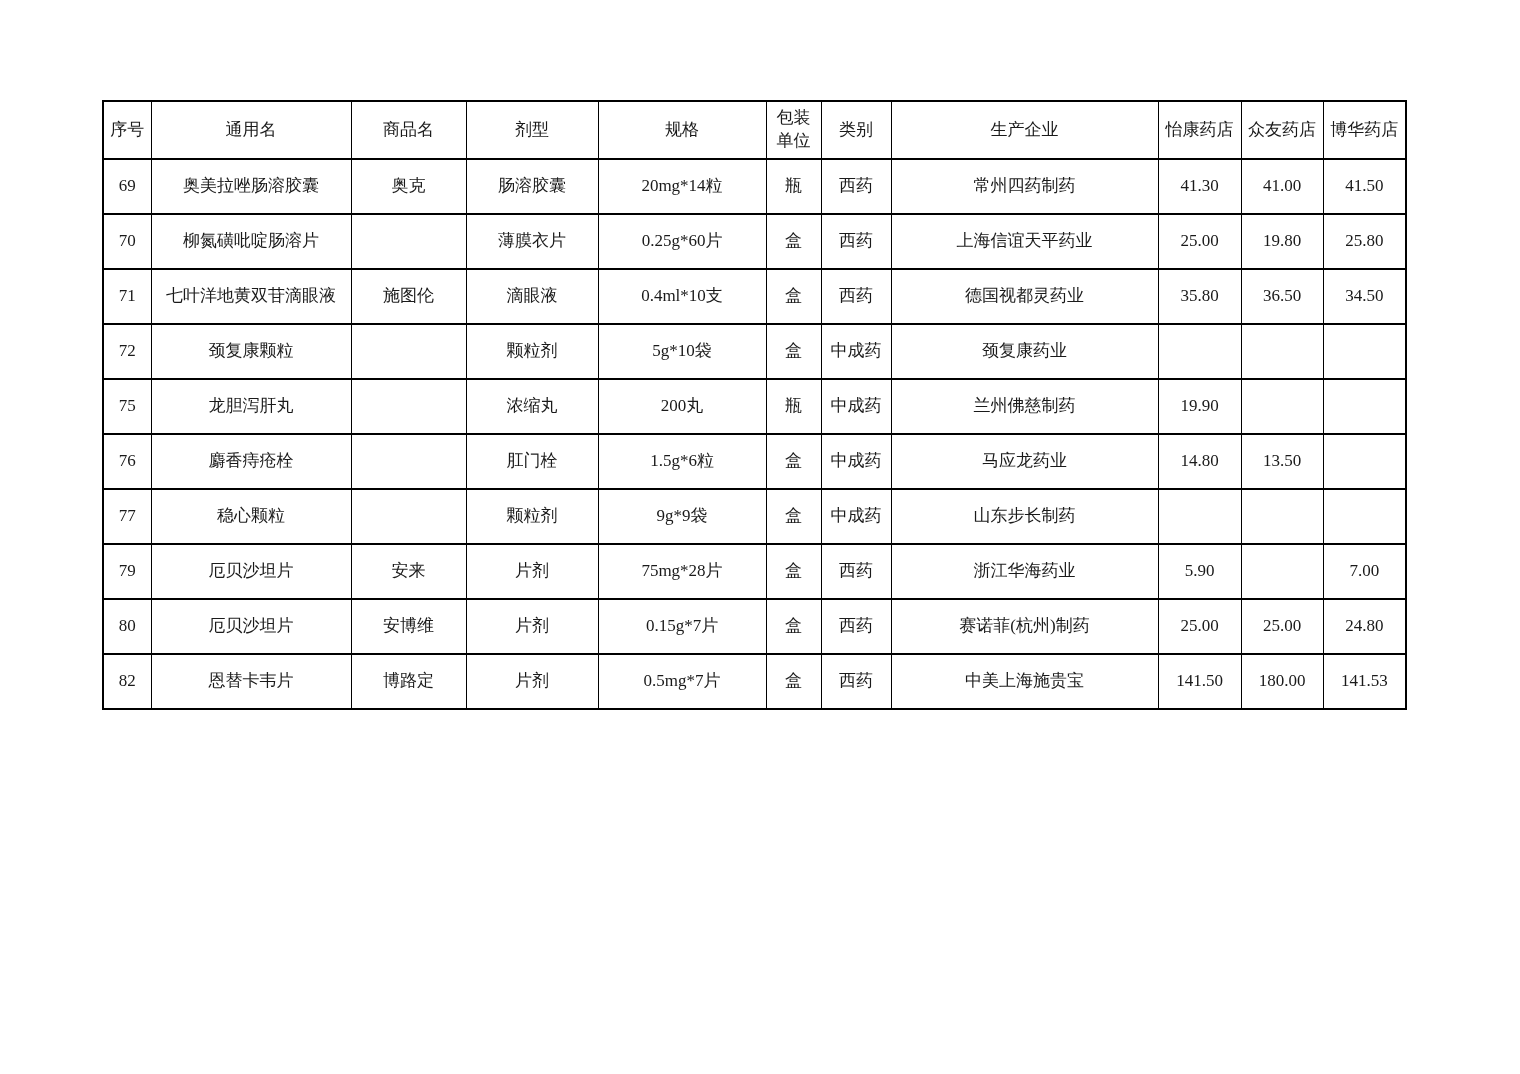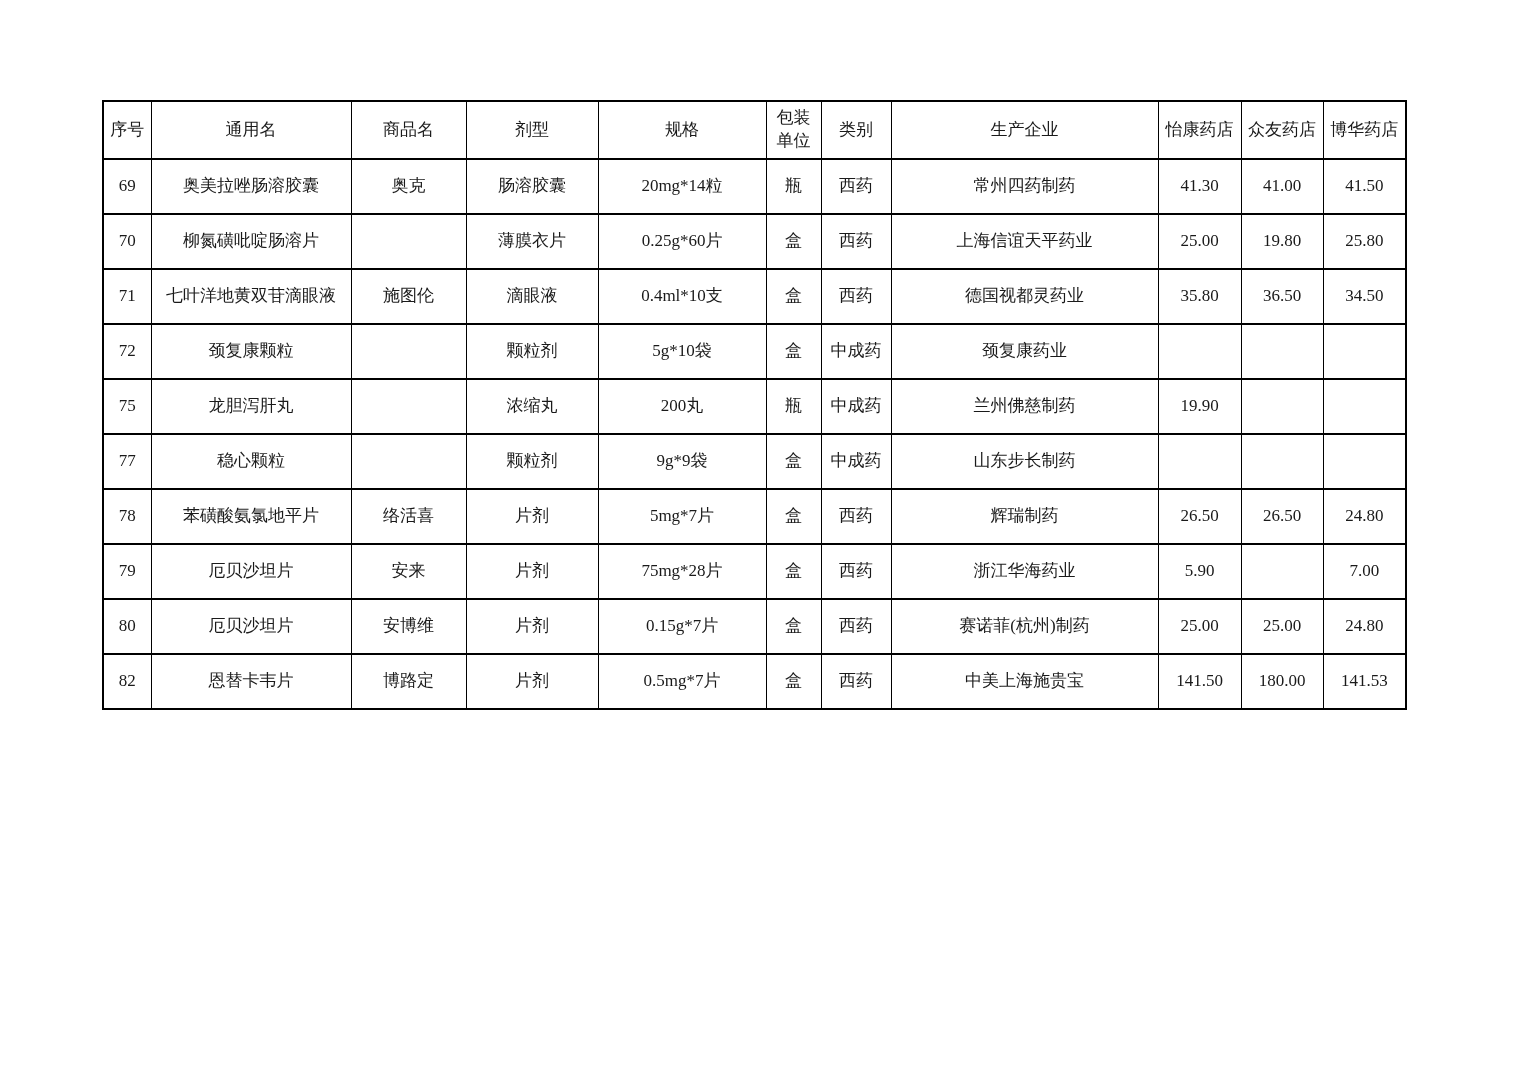--- a/index.html
+++ b/index.html
@@ -154,44 +154,44 @@
           <td>浓缩丸</td>
           <td>200丸</td>
           <td>瓶</td>
           <td>中成药</td>
           <td>兰州佛慈制药</td>
           <td>19.90</td>
           <td></td>
           <td></td>
         </tr>
         <tr>
+          <td>76</td>
+          <td>麝香痔疮栓</td>
+          <td></td>
+          <td>肛门栓</td>
+          <td>1.5g*6粒</td>
+          <td>盒</td>
+          <td>中成药</td>
+          <td>马应龙药业</td>
+          <td>14.80</td>
+          <td>13.50</td>
+          <td></td>
+        </tr>
+        <tr>
           <td>77</td>
           <td>稳心颗粒</td>
           <td></td>
           <td>颗粒剂</td>
           <td>9g*9袋</td>
           <td>盒</td>
           <td>中成药</td>
           <td>山东步长制药</td>
           <td></td>
           <td></td>
           <td></td>
-        </tr>
-        <tr>
-          <td>78</td>
-          <td>苯磺酸氨氯地平片</td>
-          <td>络活喜</td>
-          <td>片剂</td>
-          <td>5mg*7片</td>
-          <td>盒</td>
-          <td>西药</td>
-          <td>辉瑞制药</td>
-          <td>26.50</td>
-          <td>26.50</td>
-          <td>24.80</td>
         </tr>
         <tr>
           <td>79</td>
           <td>厄贝沙坦片</td>
           <td>安来</td>
           <td>片剂</td>
           <td>75mg*28片</td>
           <td>盒</td>
           <td>西药</td>
           <td>浙江华海药业</td>

